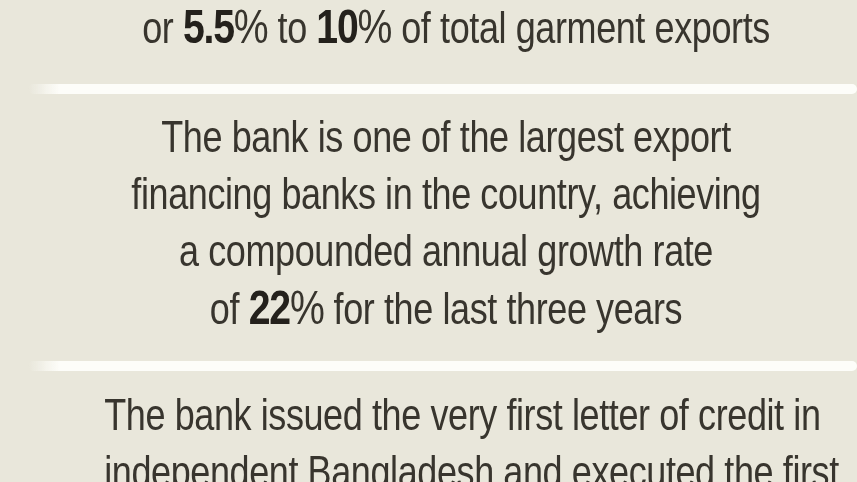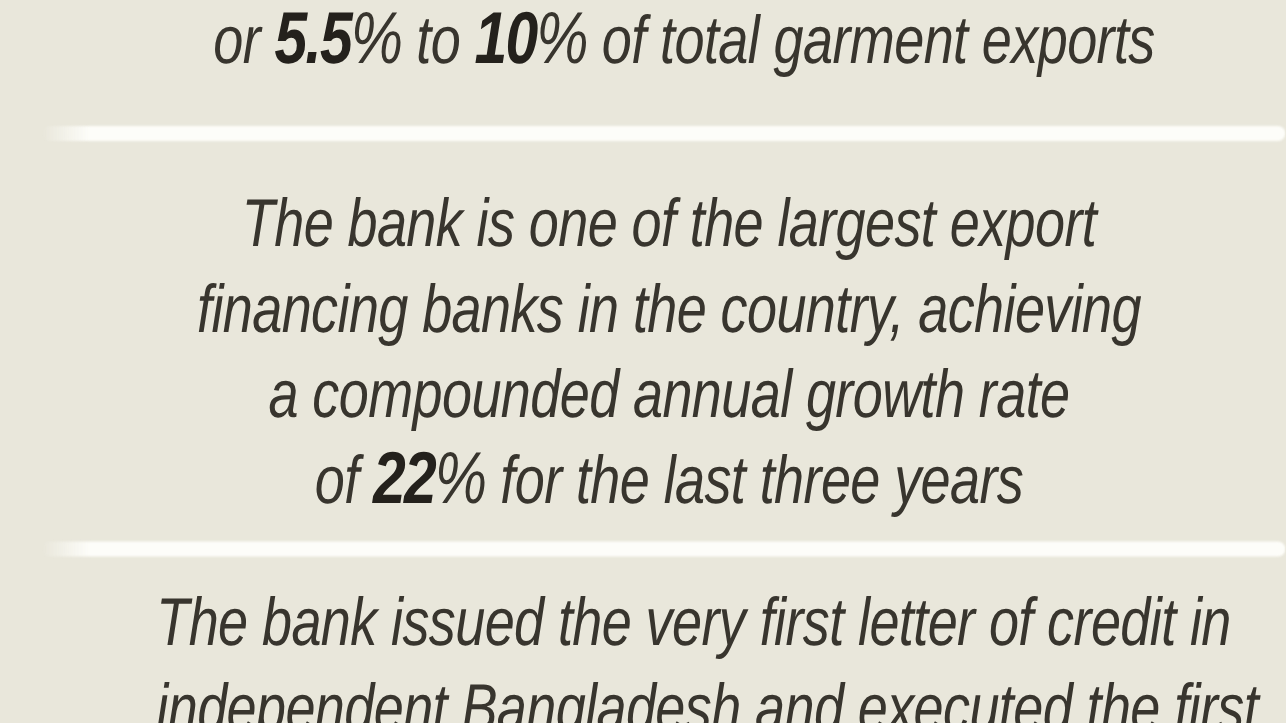--- a/index.html
+++ b/index.html
@@ -10,21 +10,20 @@
     background: var(--bg, #e9e7db);
     position: relative;
     font-family: "Liberation Sans", sans-serif;
   }
   #canvas {
     position: absolute;
     inset: 0;
     width: 857px;
     height: 482px;
     overflow: hidden;
-    font-style: italic;
   }
   .block {
     position: absolute;
     text-align: center;
   }
   .line {
     white-space: nowrap;
     line-height: 57px;
     font-size: 45px;
     font-weight: 400;
@@ -48,21 +47,21 @@
   .rule {
     position: absolute;
     height: 10px;
     border-radius: 6px;
     filter: blur(0.7px);
     background: linear-gradient(to right, rgba(253,253,249,0), var(--rule, #fdfdf9) 32px);
   }
   
   .pos-garment-exports { top: -2px;  left: 45px; width: 822px; }
   .pos-divider-1       { top: 84px;  left: 28px; right: 0; }
-  .pos-growth          { top: 120px; left: 35px; width: 822px; }
+  .pos-growth          { top: 108px; left: 35px; width: 822px; }
   .pos-divider-2       { top: 361px; left: 28px; right: 0; }
   .pos-first-lc        { top: 386px; left: 22px; width: 822px; }
 </style>
 </head>
 <body>
 
 <div id="canvas">
     <div class="block pos-garment-exports">
       <div class="line"><span>or </span><span class="num">5.5</span><span class="pct">%</span><span> to </span><span class="num">10</span><span class="pct">%</span><span> of total garment exports</span></div>
     </div>

